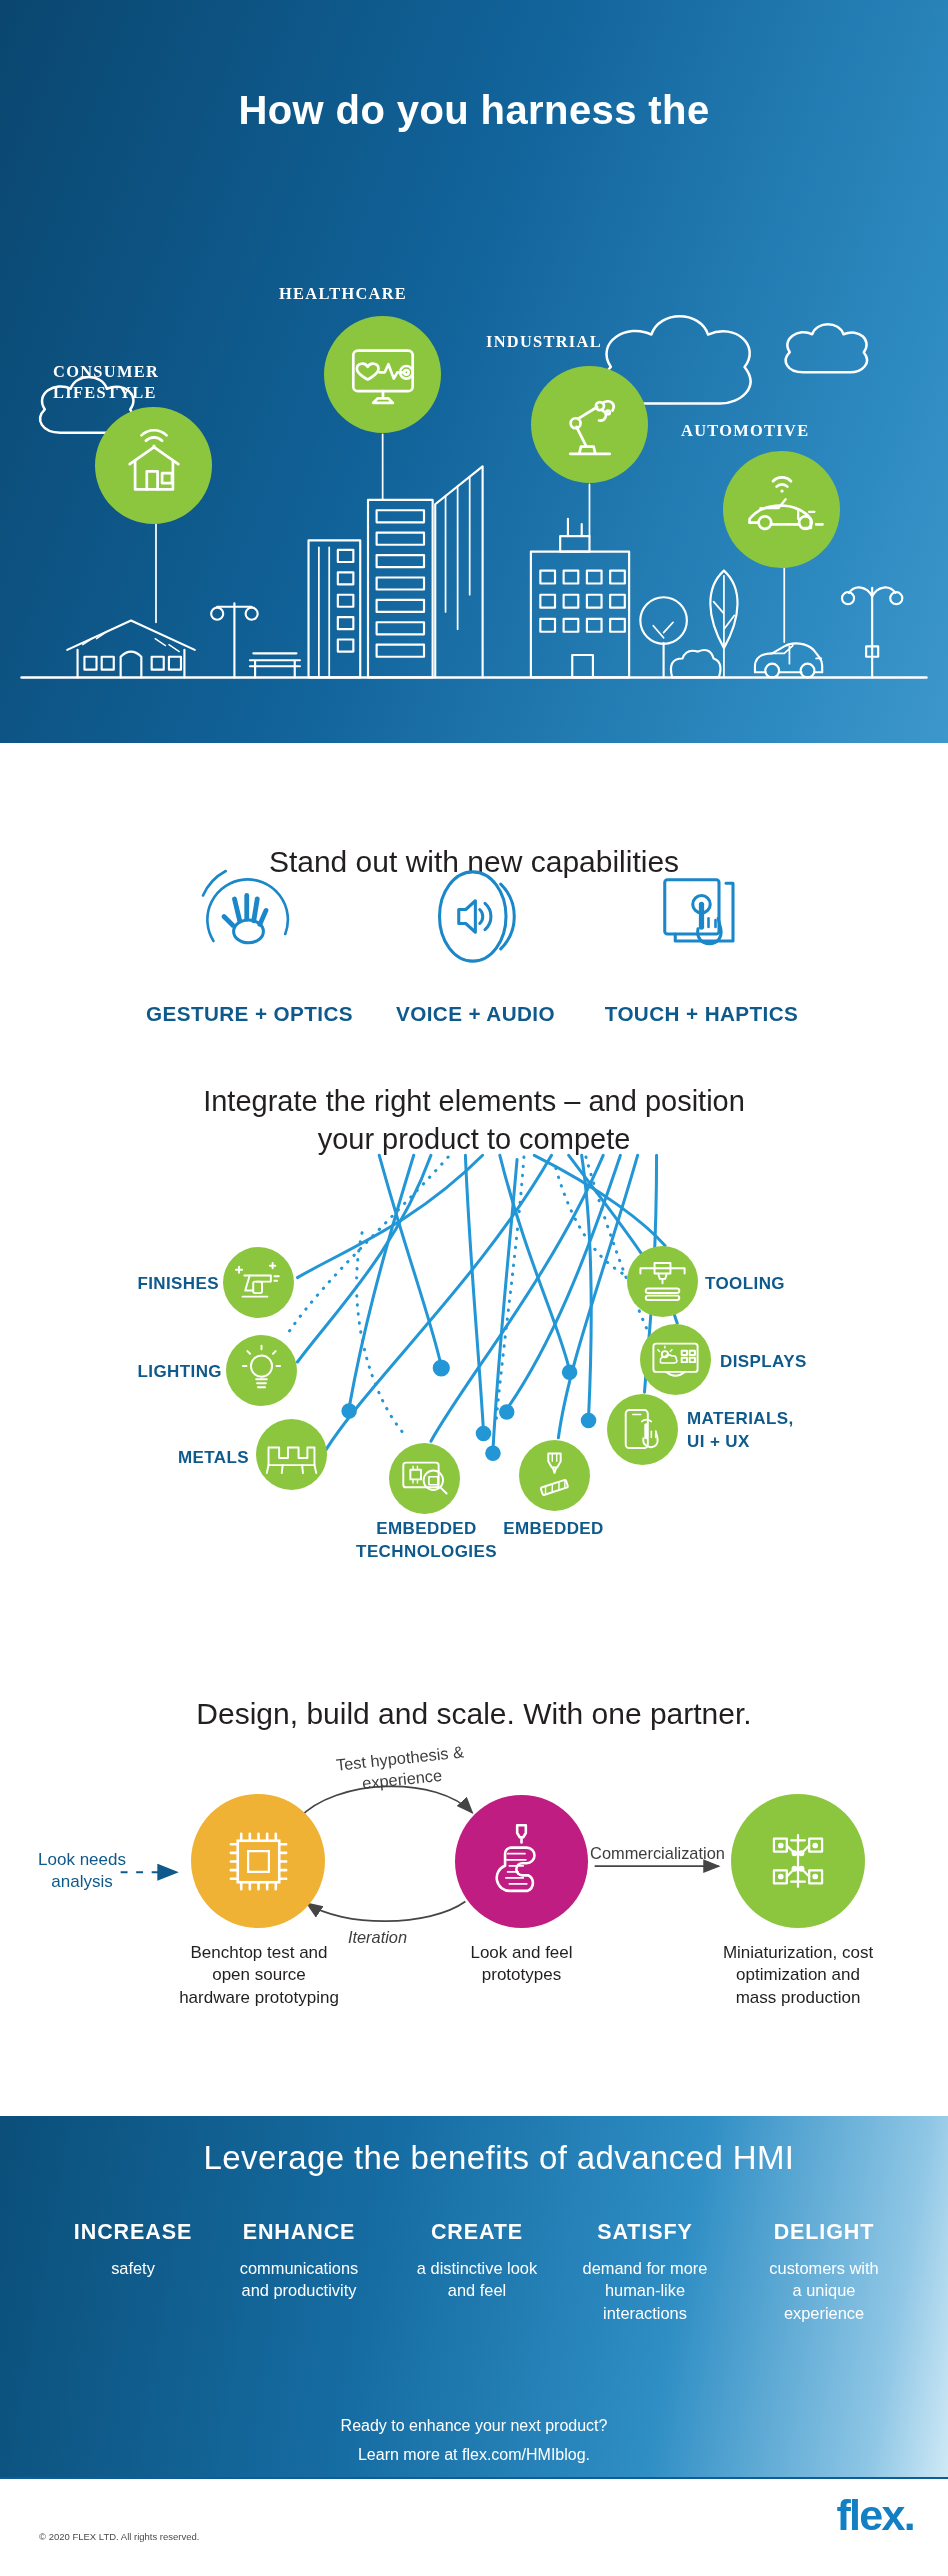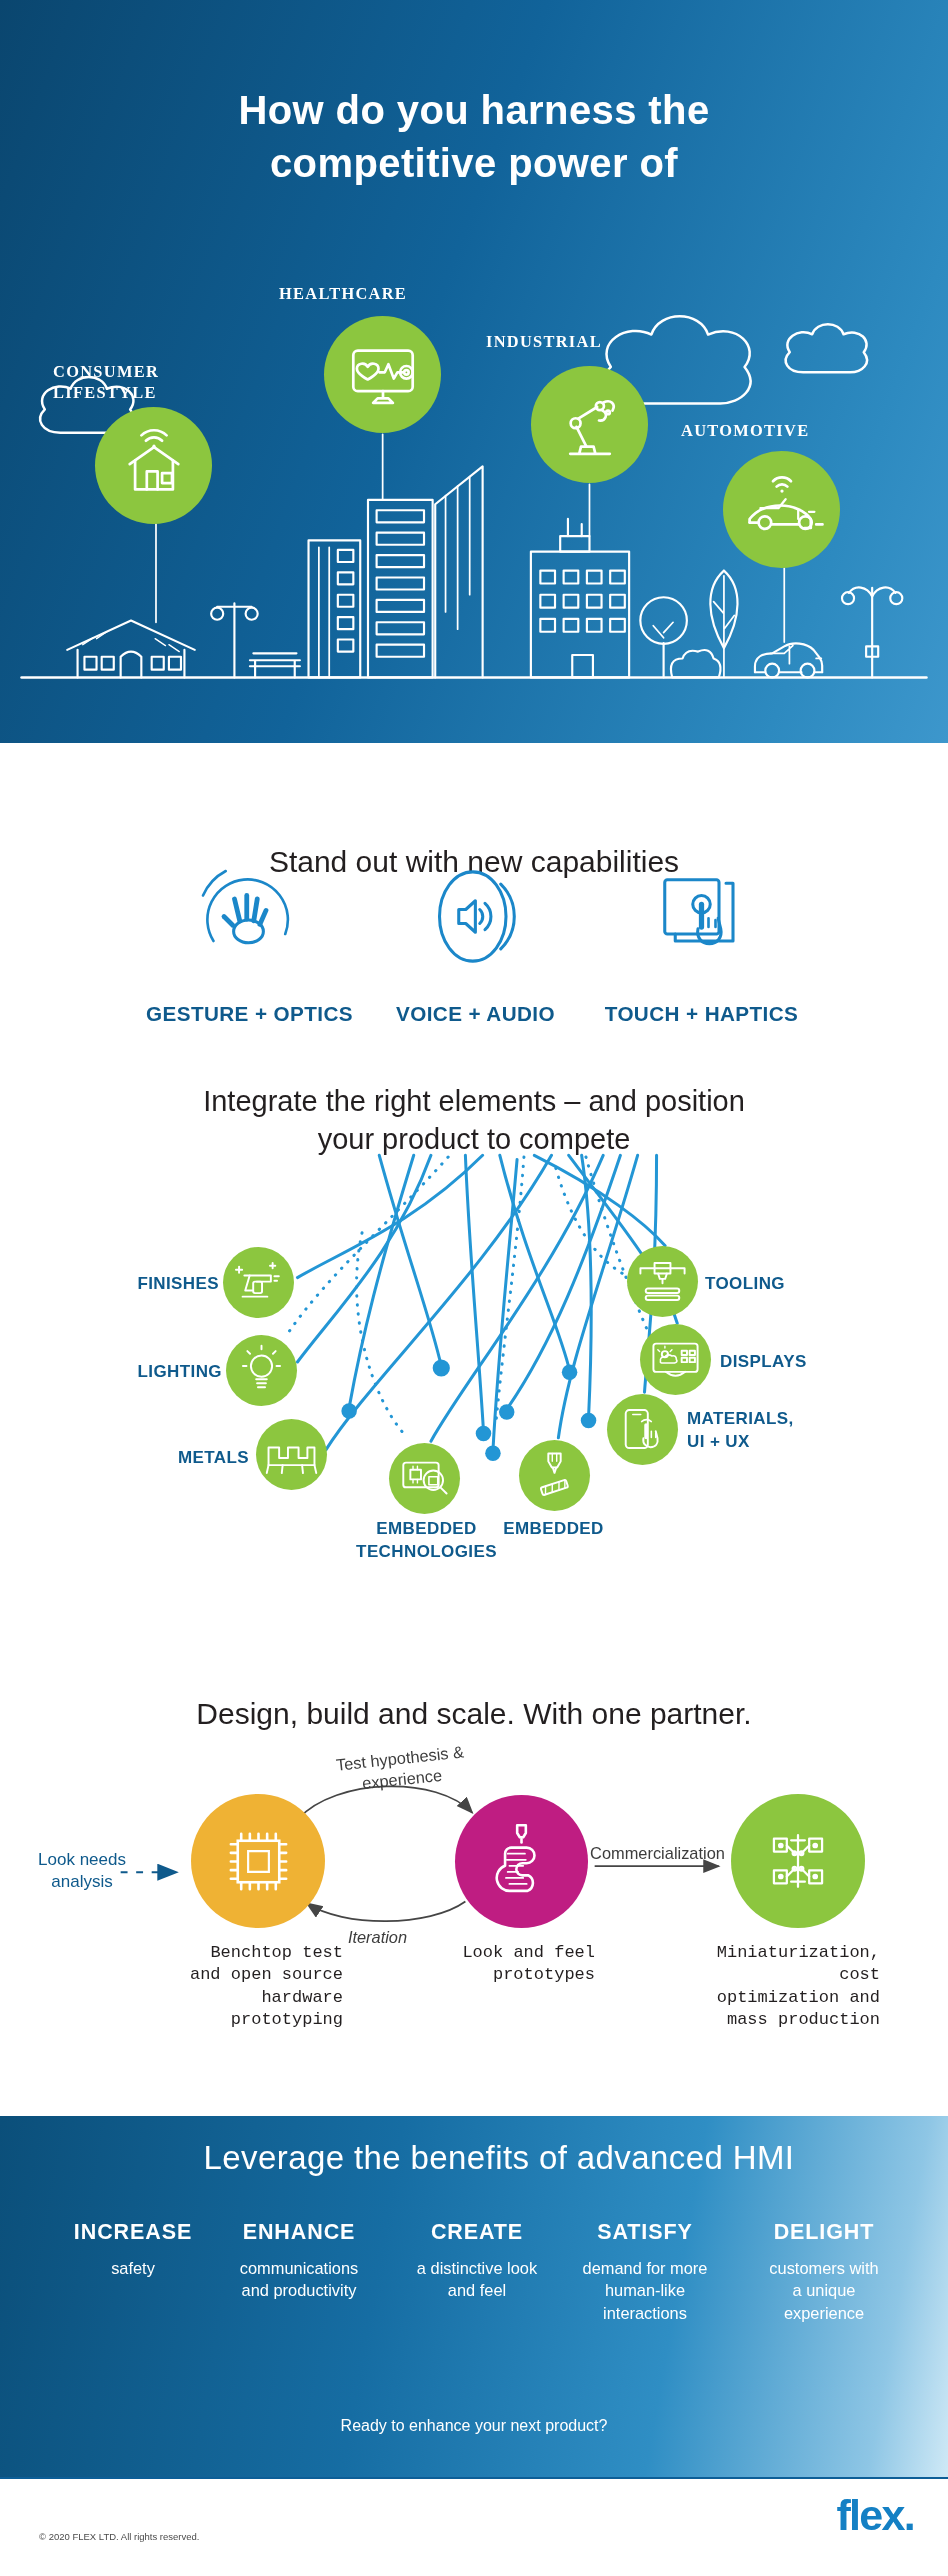--- a/index.html
+++ b/index.html
@@ -29,21 +29,21 @@
 
   
   .bubble{position:absolute;width:71px;height:71px;border-radius:50%;background:#8cc63f;
         display:flex;align-items:center;justify-content:center;}
   .bubble svg{width:53px;height:53px;}
   .bubble-label{position:absolute;color:#0f5a8c;font-size:17px;font-weight:700;
         letter-spacing:0.4px;line-height:23px;}
 
   
   .stage-circle{position:absolute;border-radius:50%;display:flex;align-items:center;justify-content:center;}
-  .stage-caption{position:absolute;text-align:right;color:#231f20;font-size:17px;line-height:22.4px;font-family:Liberation Mono, monospace;}
+  .stage-caption{position:absolute;text-align:center;color:#231f20;font-size:17px;line-height:22.4px;}
   .flow-label{position:absolute;color:#3d3d3d;font-size:16.4px;line-height:20.7px;text-align:center;}
   .input-label{position:absolute;color:#0f5a8c;font-size:17px;line-height:22.4px;text-align:center;}
 
   
   .benefits{position:absolute;left:0;top:2116px;width:948px;height:364px;
         background:linear-gradient(100deg,#0b4f7a 0%,#166da3 40%,#2f8ec4 70%,#8ec6e5 92%,#cfe9f6 100%);
         border-bottom:3.4px solid #0d5e97;box-sizing:border-box;}
   .benefits-title{position:absolute;left:0;top:23px;width:948px;text-align:center;color:#ffffff;
         font-size:33px;font-weight:400;letter-spacing:0.4px;margin-left:25px;}
   .bcol{position:absolute;top:104px;width:172px;text-align:center;color:#ffffff;}
@@ -59,21 +59,20 @@
   svg{display:block;}
 </style>
 </head>
 <body>
 
 <div class="page">
 
   <section class="hero">
     <h1 class="hero-title">
       <span>How do you harness the</span>
-      <span>competitive power of</span>
     </h1>
 
     <svg class="abs" style="left:0;top:0" width="948" height="743" viewBox="0 0 1100 862" fill="none" stroke="#ffffff" stroke-width="2.5" stroke-linecap="round" stroke-linejoin="round">
       <defs>
         <path id="cloud" vector-effect="non-scaling-stroke" d="M0 0 c-14 0 -20 -10 -12 -18 c-8 -12 8 -22 20 -16 c4 -12 24 -12 28 0 c14 -6 26 6 18 16 c8 10 -2 18 -12 18 z"></path>
       </defs>
 
       <path d="M25 786 H 1075" stroke-width="3"></path>
 
       <use href="#cloud" transform="translate(70,502) scale(1.5)"></use>
@@ -483,20 +482,21 @@
     <div class="bcol" style="left:559px">
       <div class="head">SATISFY</div>
       <div class="body" style="max-width:129px">demand for more human-like interactions</div>
     </div>
     <div class="bcol" style="left:738px">
       <div class="head">DELIGHT</div>
       <div class="body" style="max-width:116px">customers with a unique experience</div>
     </div>
 
     <div class="cta" style="top:256px">Ready to enhance your next product?</div>
+    <div class="cta" style="top:285px">Learn more at flex.com/HMIblog.</div>
   </section>
 
   <footer class="footer">
     <div class="copyright">© 2020 FLEX LTD. All rights reserved.</div>
     <div class="flex-logo">flex.</div>
   </footer>
 
 </div>
 
 

